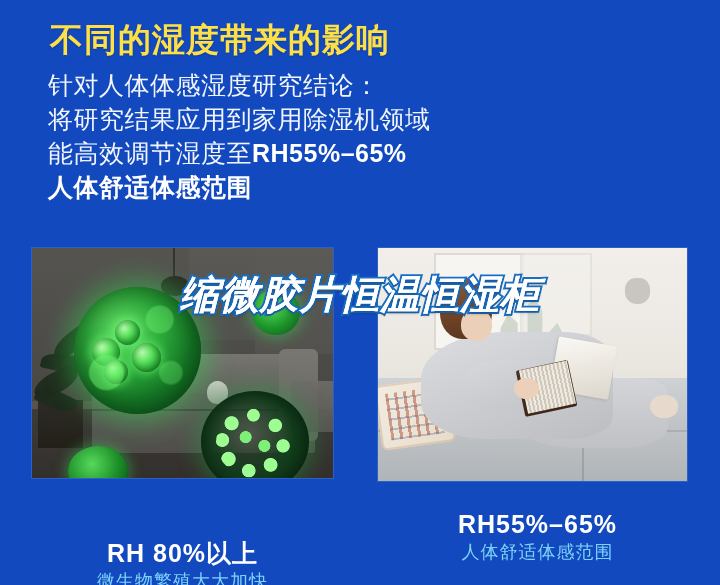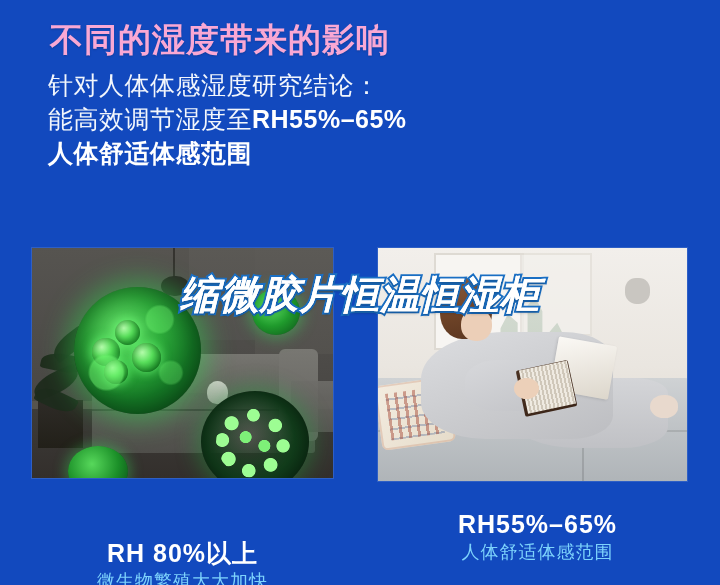--- a/index.html
+++ b/index.html
@@ -7,21 +7,21 @@
     width:720px;height:585px;overflow:hidden;
     background:#1249be;
     font-family:"Liberation Sans","DejaVu Sans",sans-serif;
     position:relative;
   }
   #poster{position:absolute;inset:0;background:#1249be;}
 
   
   .title{
     position:absolute;left:50px;top:18px;
-    font-size:33px;font-weight:bold;color:#f9a8d4;
+    font-size:33px;font-weight:bold;color:#fde047;
     letter-spacing:1px;white-space:nowrap;
     text-shadow:0 1px 2px rgba(0,0,0,.18);
   }
   .subtitle{
     position:absolute;left:48px;top:68px;width:450px;
     color:#f2f6fc;font-size:25px;line-height:34px;
     letter-spacing:.5px;
   }
   .subtitle .ln{white-space:nowrap;display:block;}
   .subtitle b{font-weight:bold;color:#ffffff;}
@@ -202,20 +202,21 @@
 </style>
 </head>
 <body>
 
 <div id="poster">
 
   <div class="title">不同的湿度带来的影响</div>
 
   <div class="subtitle">
     <span class="ln">针对人体体感湿度研究结论：</span>
+    <span class="ln">将研究结果应用到家用除湿机领域</span>
     <span class="ln"><span>能高效调节湿度至</span><b>RH55%–65%</b></span>
     <span class="ln strong">人体舒适体感范围</span>
   </div>
 
   <div class="photo" id="photo-left">
     <div class="l-wall"></div>
     <div class="l-wallpanel"></div>
     <div class="l-wallpanel2"></div>
     <div class="l-lamp-cord"></div>
     <div class="l-lamp"></div>

